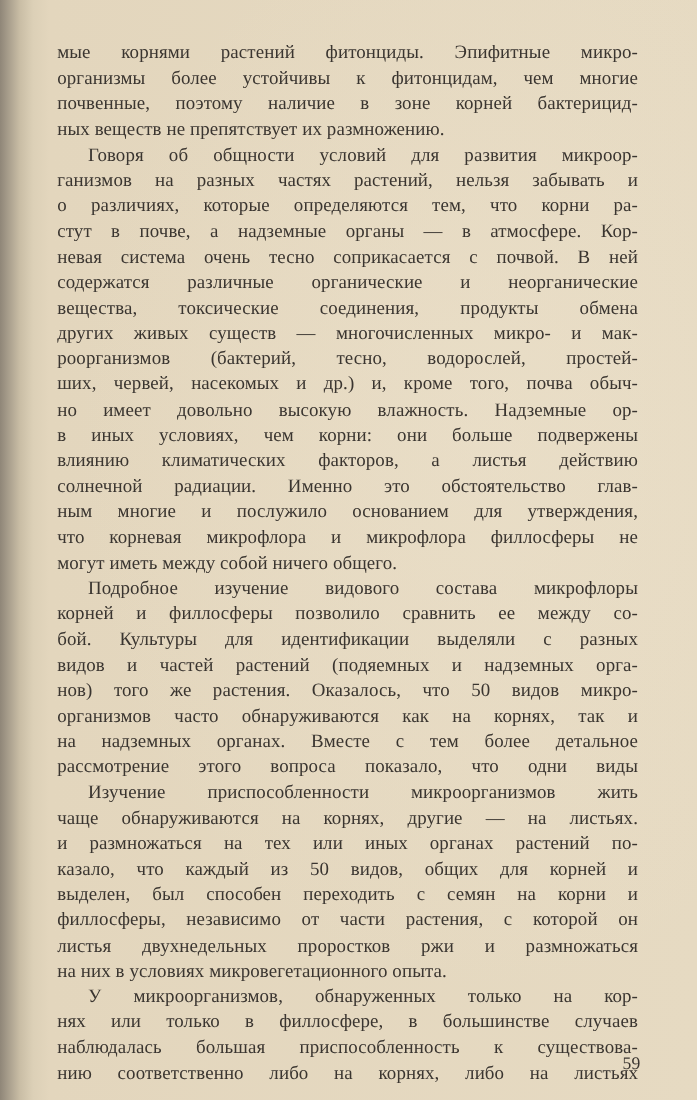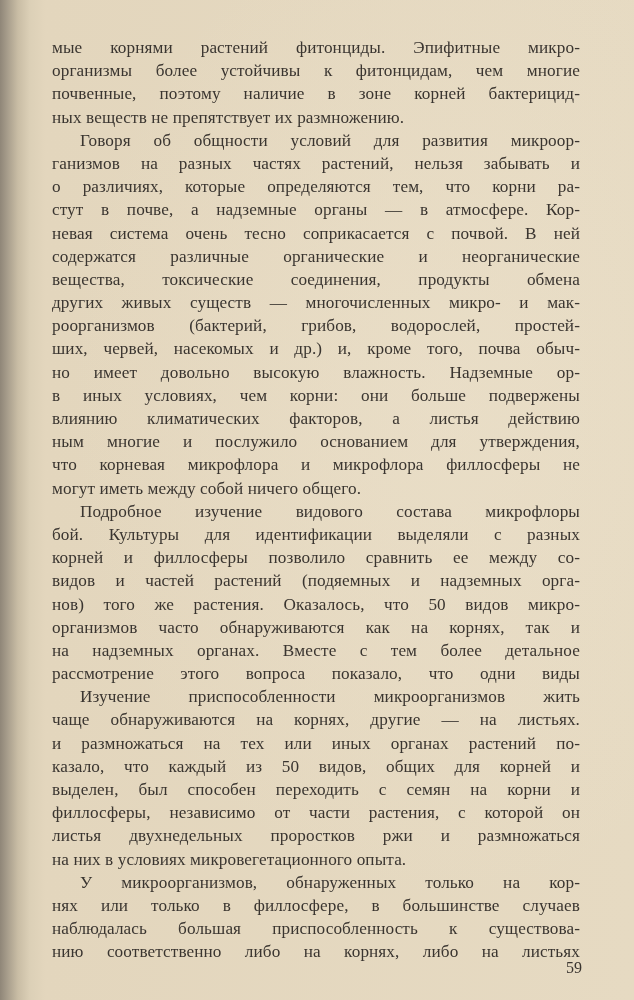--- a/index.html
+++ b/index.html
@@ -62,32 +62,33 @@
     <span class="line last">ных веществ не препятствует их размножению.</span>
 
     <span class="line indent">Говоря об общности условий для развития микроор-</span>
     <span class="line">ганизмов на разных частях растений, нельзя забывать и</span>
     <span class="line">о различиях, которые определяются тем, что корни ра-</span>
     <span class="line">стут в почве, а надземные органы — в атмосфере. Кор-</span>
     <span class="line">невая система очень тесно соприкасается с почвой. В ней</span>
     <span class="line">содержатся различные органические и неорганические</span>
     <span class="line">вещества, токсические соединения, продукты обмена</span>
     <span class="line">других живых существ — многочисленных микро- и мак-</span>
-    <span class="line">роорганизмов (бактерий, грибов, водорослей, простей-</span>
+    <span class="line">роорганизмов (бактерий, тесно, водорослей, простей-</span>
     <span class="line">ших, червей, насекомых и др.) и, кроме того, почва обыч-</span>
     <span class="line">но имеет довольно высокую влажность. Надземные ор-</span>
     <span class="line">в иных условиях, чем корни: они больше подвержены</span>
     <span class="line">влиянию климатических факторов, а листья действию</span>
+    <span class="line">солнечной радиации. Именно это обстоятельство глав-</span>
     <span class="line">ным многие и послужило основанием для утверждения,</span>
     <span class="line">что корневая микрофлора и микрофлора филлосферы не</span>
     <span class="line last">могут иметь между собой ничего общего.</span>
 
     <span class="line indent">Подробное изучение видового состава микрофлоры</span>
+    <span class="line">корней и филлосферы позволило сравнить ее между со-</span>
     <span class="line">бой. Культуры для идентификации выделяли с разных</span>
-    <span class="line">корней и филлосферы позволило сравнить ее между со-</span>
     <span class="line">видов и частей растений (подяемных и надземных орга-</span>
     <span class="line">нов) того же растения. Оказалось, что 50 видов микро-</span>
     <span class="line">организмов часто обнаруживаются как на корнях, так и</span>
     <span class="line">на надземных органах. Вместе с тем более детальное</span>
     <span class="line">рассмотрение этого вопроса показало, что одни виды</span>
     <span class="line indent">Изучение приспособленности микроорганизмов жить</span>
 
     <span class="line">чаще обнаруживаются на корнях, другие — на листьях.</span>
     <span class="line">и размножаться на тех или иных органах растений по-</span>
     <span class="line">казало, что каждый из 50 видов, общих для корней и</span>

